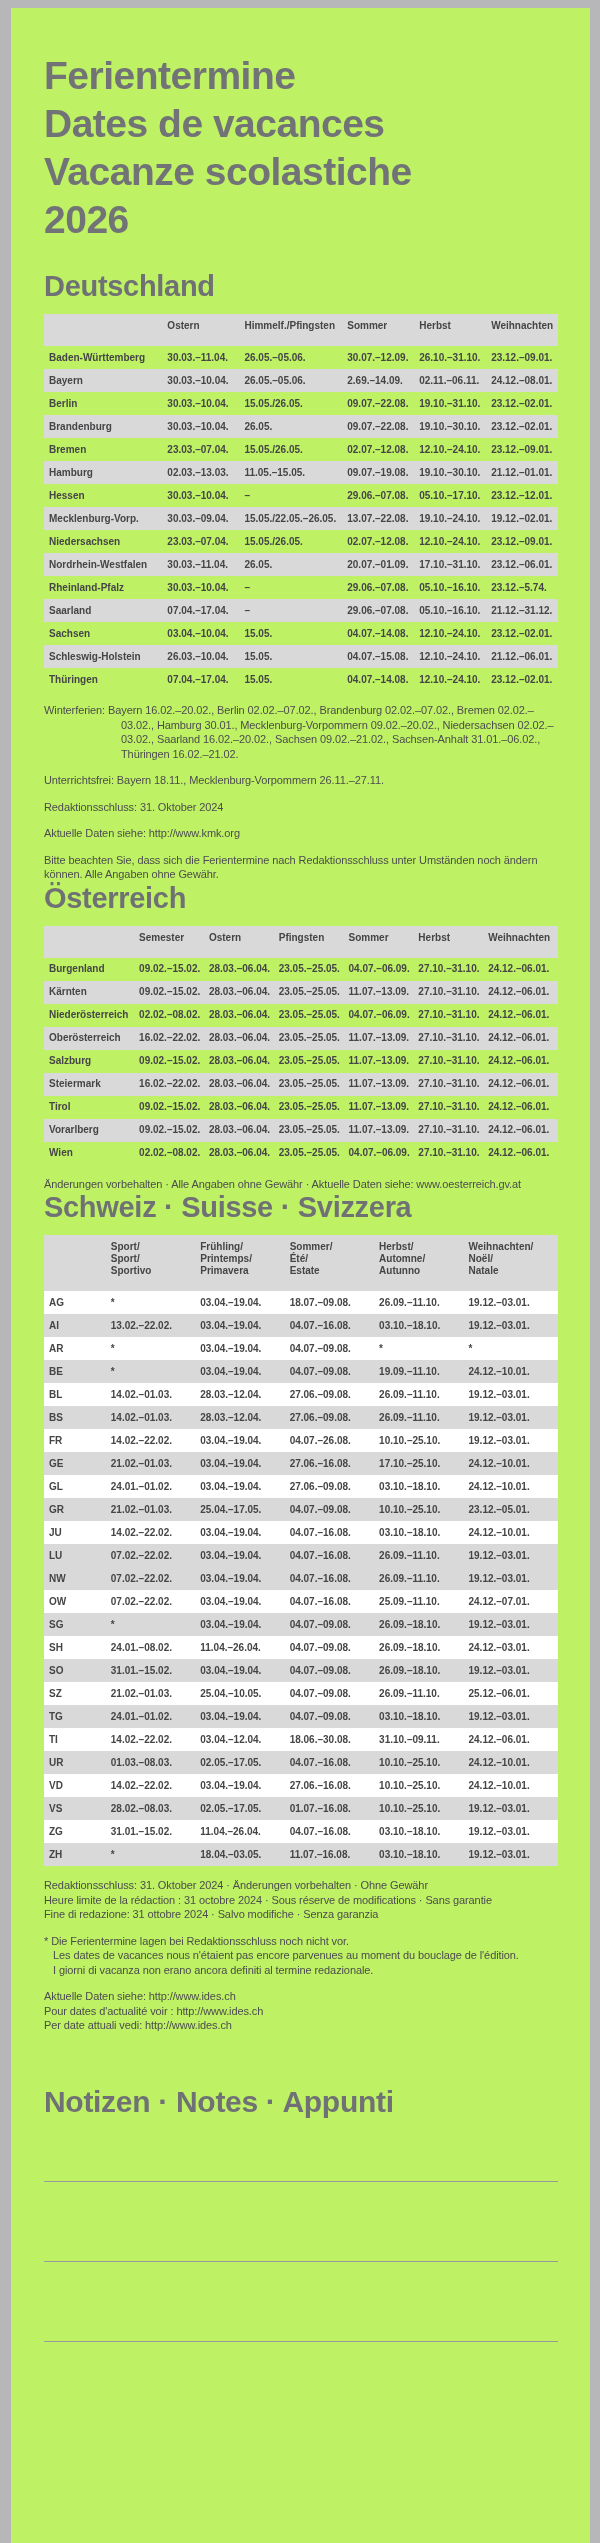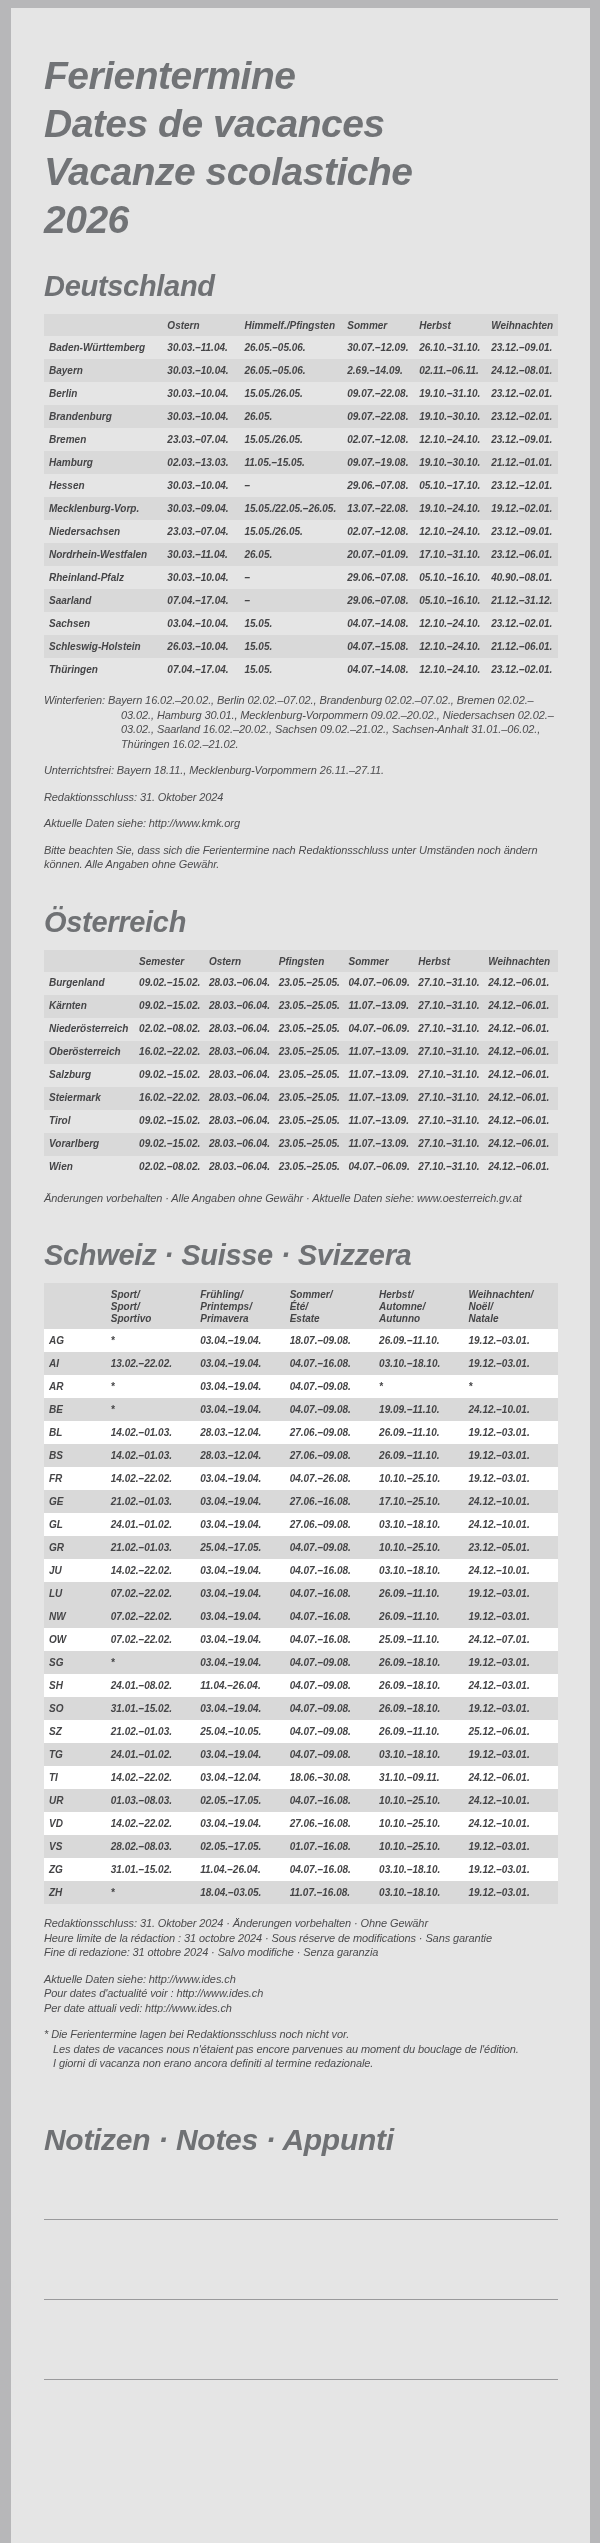--- a/index.html
+++ b/index.html
@@ -5,43 +5,42 @@
   * { margin:0; padding:0; box-sizing:border-box; }
   html,body { width:600px; }
   body{
     font-family:"Liberation Sans", sans-serif;
     background:#b7b7b9;
     width:600px; height:2543px; overflow:hidden;
     position:relative;
   }
   .page{
     position:absolute; top:8px; left:11px; right:10px; bottom:0;
-    background:#e5e5e5;
+    background:#bef264;
     padding:44px 32px 20px 33px;
     color:#4c4c4e;
-    font-style:italic;
   }
   .title{
     font-size:39px; line-height:48px; font-weight:bold;
     color:#717376; letter-spacing:-0.5px; white-space:pre-line;
     margin-bottom:26px;
   }
   h2.section{
     font-size:29px; line-height:32px; font-weight:bold;
     color:#6f7174; letter-spacing:-0.3px;
-    margin-top:34px; margin-bottom:12px;
+    margin-bottom:12px;
   }
   h2.first{ margin-top:24px; }
   table{
     border-collapse:collapse; width:100%; table-layout:fixed;
     font-size:10px; line-height:12px; font-weight:bold; color:#454547;
   }
   thead th{
     background:#d9d9d9; text-align:left; vertical-align:top;
-    padding:6px 2px 4px 0; white-space:pre-line;
+    padding:6px 2px 14px 0; white-space:pre-line;
   }
   tbody th{ text-align:left;margin-left:29px; }
   tbody th, tbody td{ padding:5.5px 2px 5.5px 0; vertical-align:top; }
   tbody tr:nth-child(even){ background:#d9d9d9; }
   table.ch tbody tr:nth-child(even){ background:#fff; }
   table.ch tbody tr:nth-child(odd){ background:#fff; }
   table.ch tbody tr.striped{ background:#d9d9d9; }
   thead th:first-child, tbody th:first-child{ padding-left:5px; }
   
   table.de col.c0{width:24%} table.de col.c1{width:15%} table.de col.c2{width:20%}
@@ -175,21 +174,21 @@
           <td>20.07.–01.09.</td>
           <td>17.10.–31.10.</td>
           <td>23.12.–06.01.</td>
         </tr>
         <tr>
           <th>Rheinland-Pfalz</th>
           <td>30.03.–10.04.</td>
           <td>–</td>
           <td>29.06.–07.08.</td>
           <td>05.10.–16.10.</td>
-          <td>40.90.–08.01.</td>
+          <td>23.12.–5.74.</td>
         </tr>
         <tr>
           <th>Saarland</th>
           <td>07.04.–17.04.</td>
           <td>–</td>
           <td>29.06.–07.08.</td>
           <td>05.10.–16.10.</td>
           <td>21.12.–31.12.</td>
         </tr>
         <tr>
@@ -561,25 +560,25 @@
           <td>18.04.–03.05.</td>
           <td>11.07.–16.08.</td>
           <td>03.10.–18.10.</td>
           <td>19.12.–03.01.</td>
         </tr>
       </tbody>
     </table>
   <p class="note multi tight">Redaktionsschluss: 31. Oktober 2024 · Änderungen vorbehalten · Ohne Gewähr
 Heure limite de la rédaction : 31 octobre 2024 · Sous réserve de modifications · Sans garantie
 Fine di redazione: 31 ottobre 2024 · Salvo modifiche · Senza garanzia</p>
+  <p class="note multi hang-star">* Die Ferientermine lagen bei Redaktionsschluss noch nicht vor.
+Les dates de vacances nous n'étaient pas encore parvenues au moment du bouclage de l'édition.
+I giorni di vacanza non erano ancora definiti al termine redazionale.</p>
   <p class="note multi">Aktuelle Daten siehe: http://www.ides.ch
 Pour dates d'actualité voir : http://www.ides.ch
 Per date attuali vedi: http://www.ides.ch</p>
-  <p class="note multi hang-star">* Die Ferientermine lagen bei Redaktionsschluss noch nicht vor.
-Les dates de vacances nous n'étaient pas encore parvenues au moment du bouclage de l'édition.
-I giorni di vacanza non erano ancora definiti al termine redazionale.</p>
 
   <div class="notes-title">Notizen · Notes · Appunti</div>
   <div class="rule firstrule"></div>
   <div class="rule"></div>
   <div class="rule"></div>
 
 </div>
 
 </body></html>

